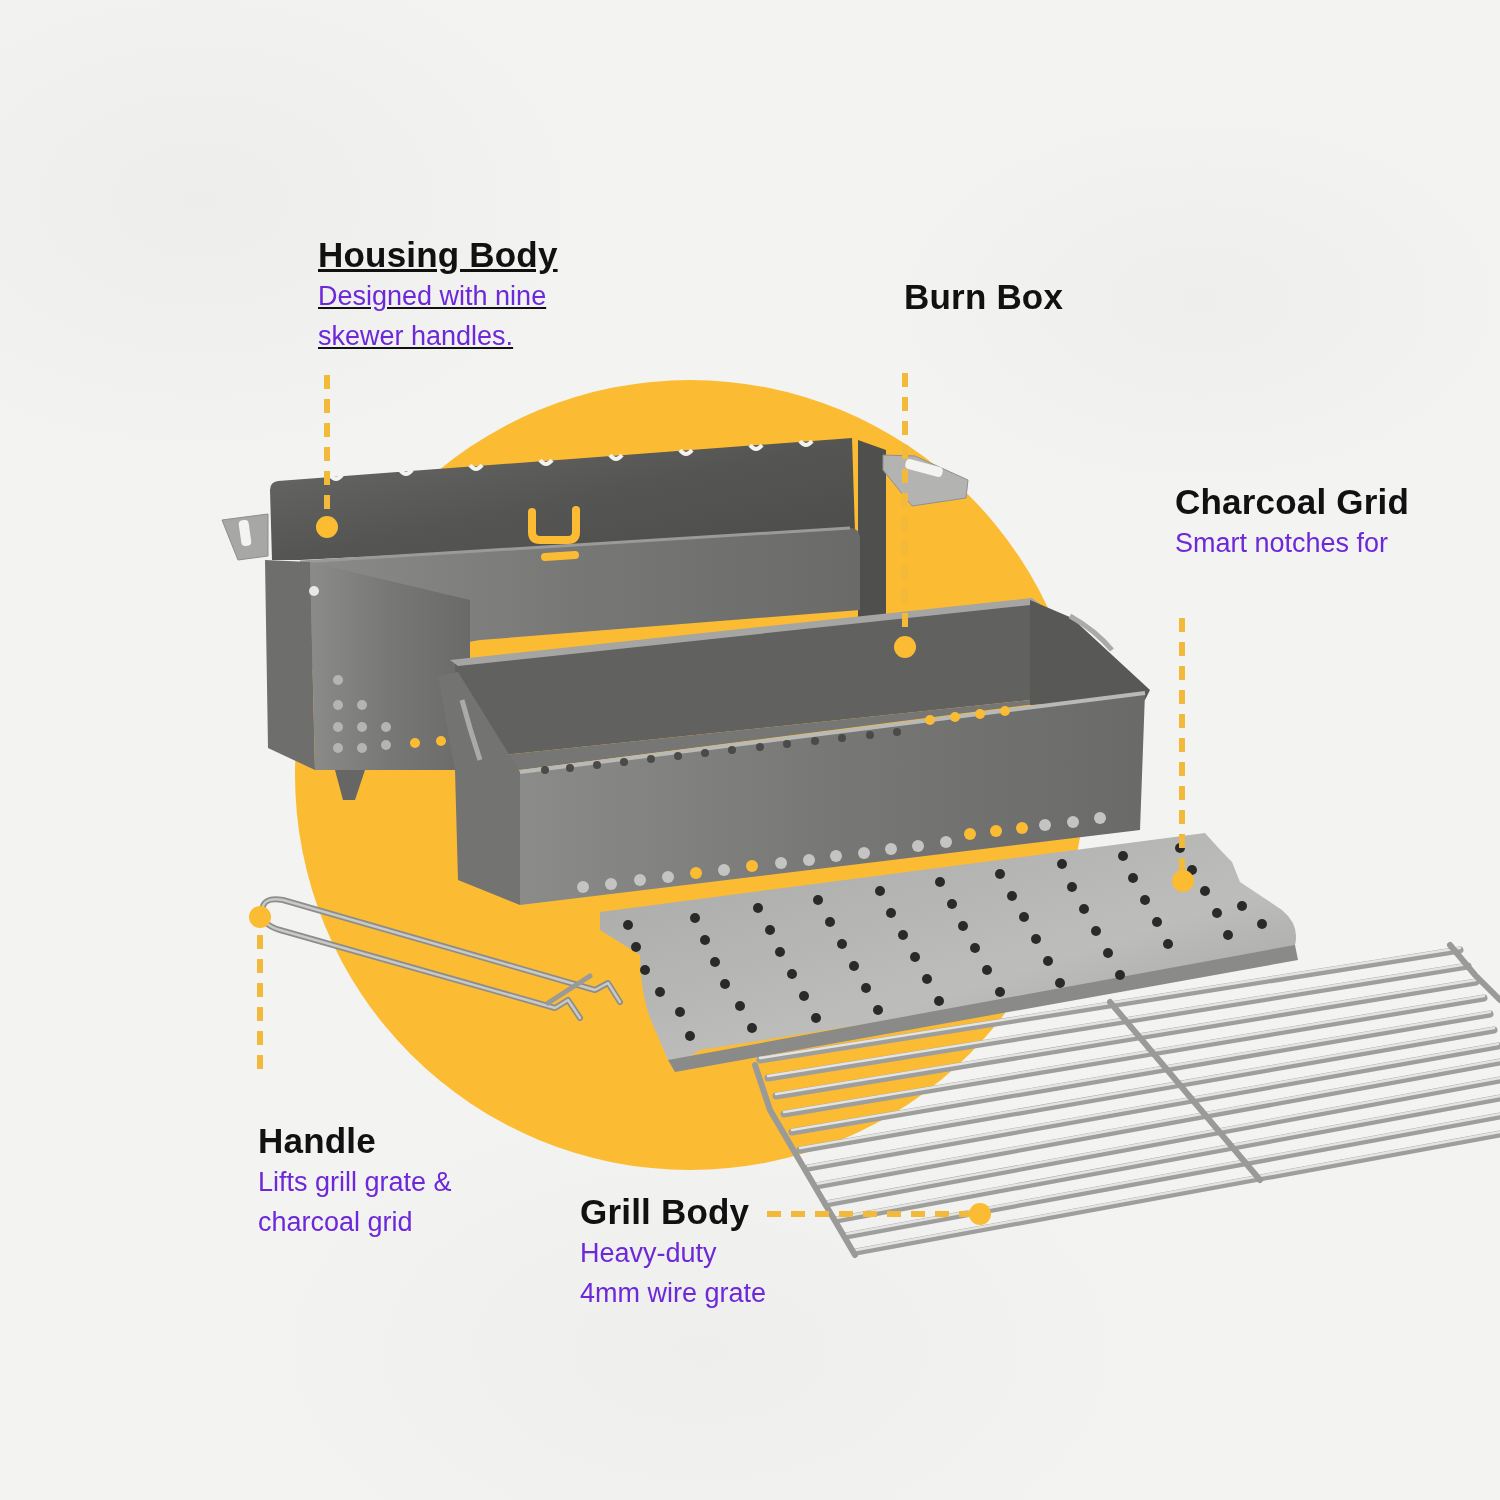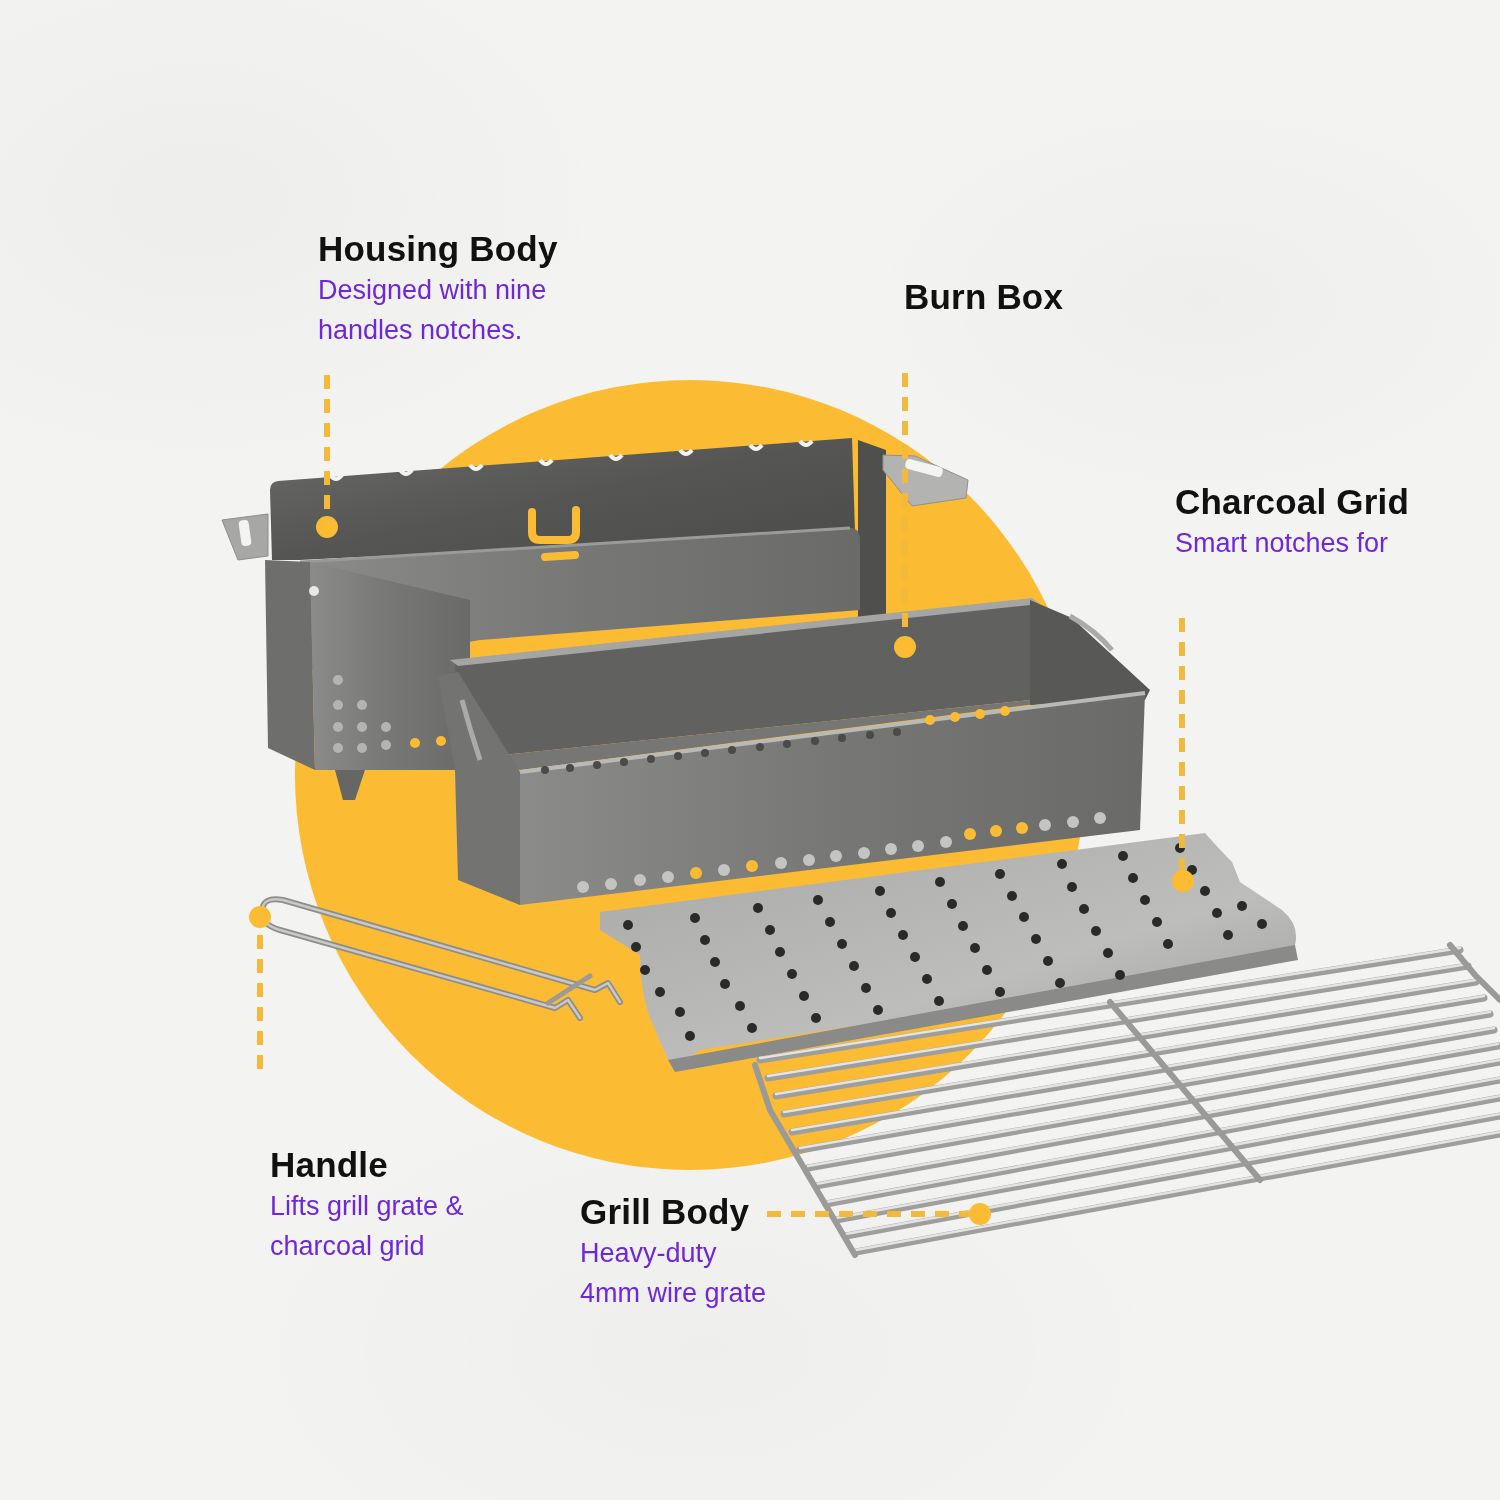--- a/index.html
+++ b/index.html
@@ -289,36 +289,36 @@
   </g>
   <g fill="#fbbc33">
     <circle cx="327" cy="527" r="11"></circle>
     <circle cx="905" cy="647" r="11"></circle>
     <circle cx="1183" cy="881" r="11"></circle>
     <circle cx="260" cy="917" r="11"></circle>
     <circle cx="980" cy="1214" r="11"></circle>
   </g>
 </svg>
 
-<div class="label" style="left:318px; top:228px;">
+<div class="label" style="left:318px; top:234px;text-decoration:underline;">
   <span class="title">Housing Body</span>
   <span class="desc">Designed with nine</span>
-  <span class="desc">handles notches.</span>
+  <span class="desc">skewer handles.</span>
 </div>
 
 <div class="label" style="left:904px; top:276px;text-align:center;">
   <span class="title">Burn Box</span>
 </div>
 
 <div class="label" style="left:1175px; top:481px;">
   <span class="title">Charcoal Grid</span>
   <span class="desc">Smart notches for</span>
 </div>
 
-<div class="label" style="left:258px; top:1144px;margin-left:12px;">
+<div class="label" style="left:258px; top:1120px;">
   <span class="title">Handle</span>
   <span class="desc">Lifts grill grate &amp;</span>
   <span class="desc">charcoal grid</span>
 </div>
 
 <div class="label" style="left:580px; top:1191px;">
   <span class="title">Grill Body</span>
   <span class="desc">Heavy-duty</span>
   <span class="desc">4mm wire grate</span>
 </div>

